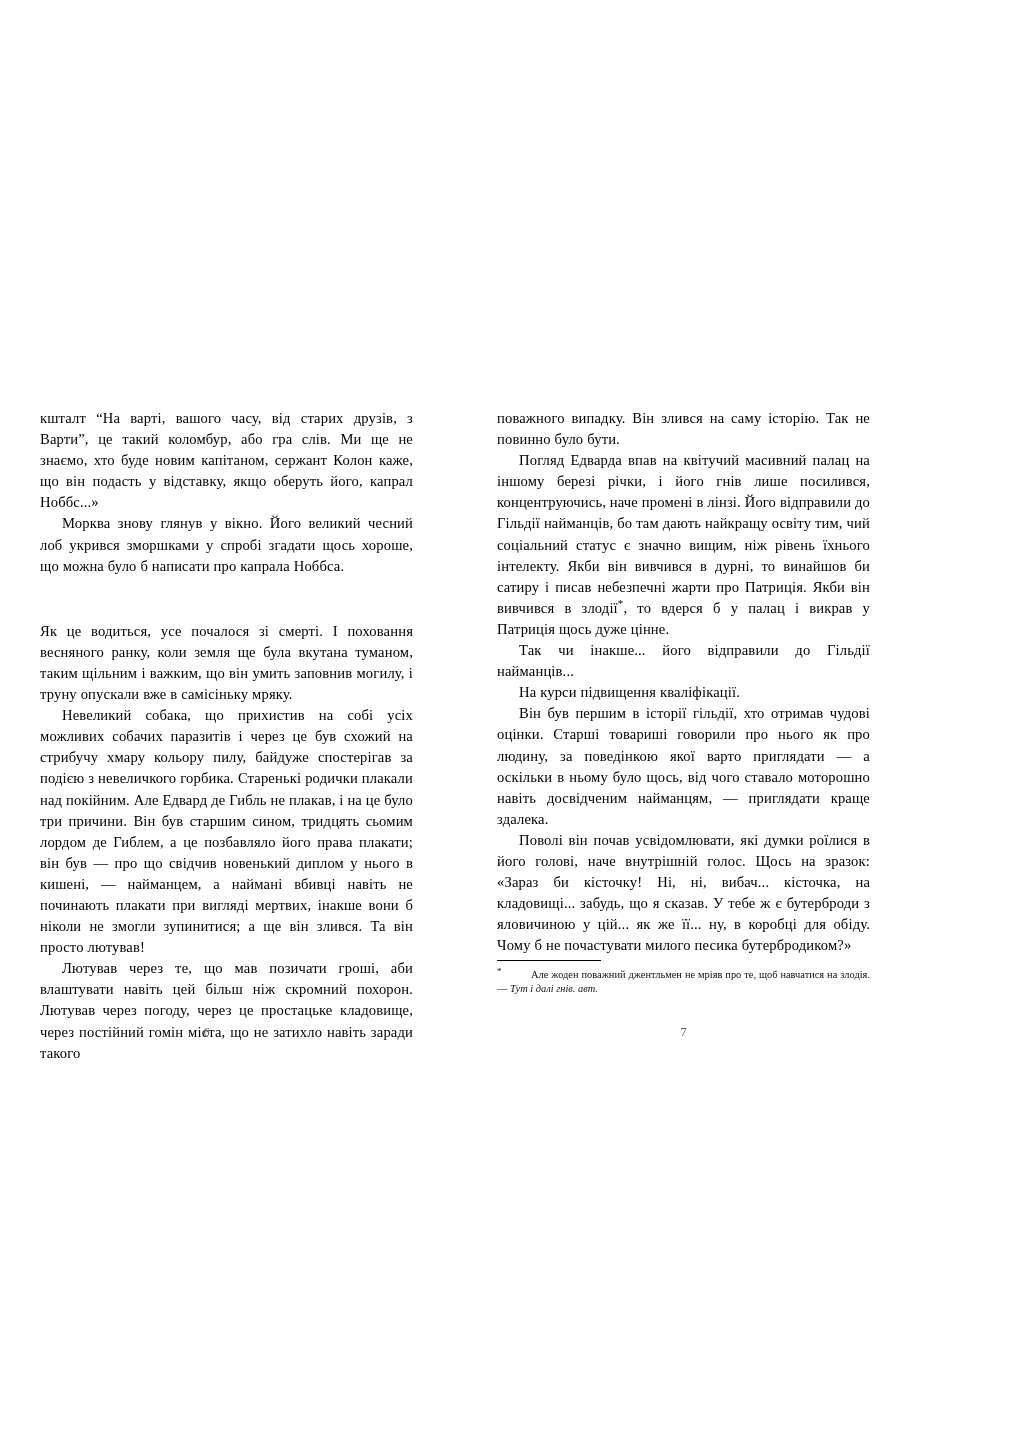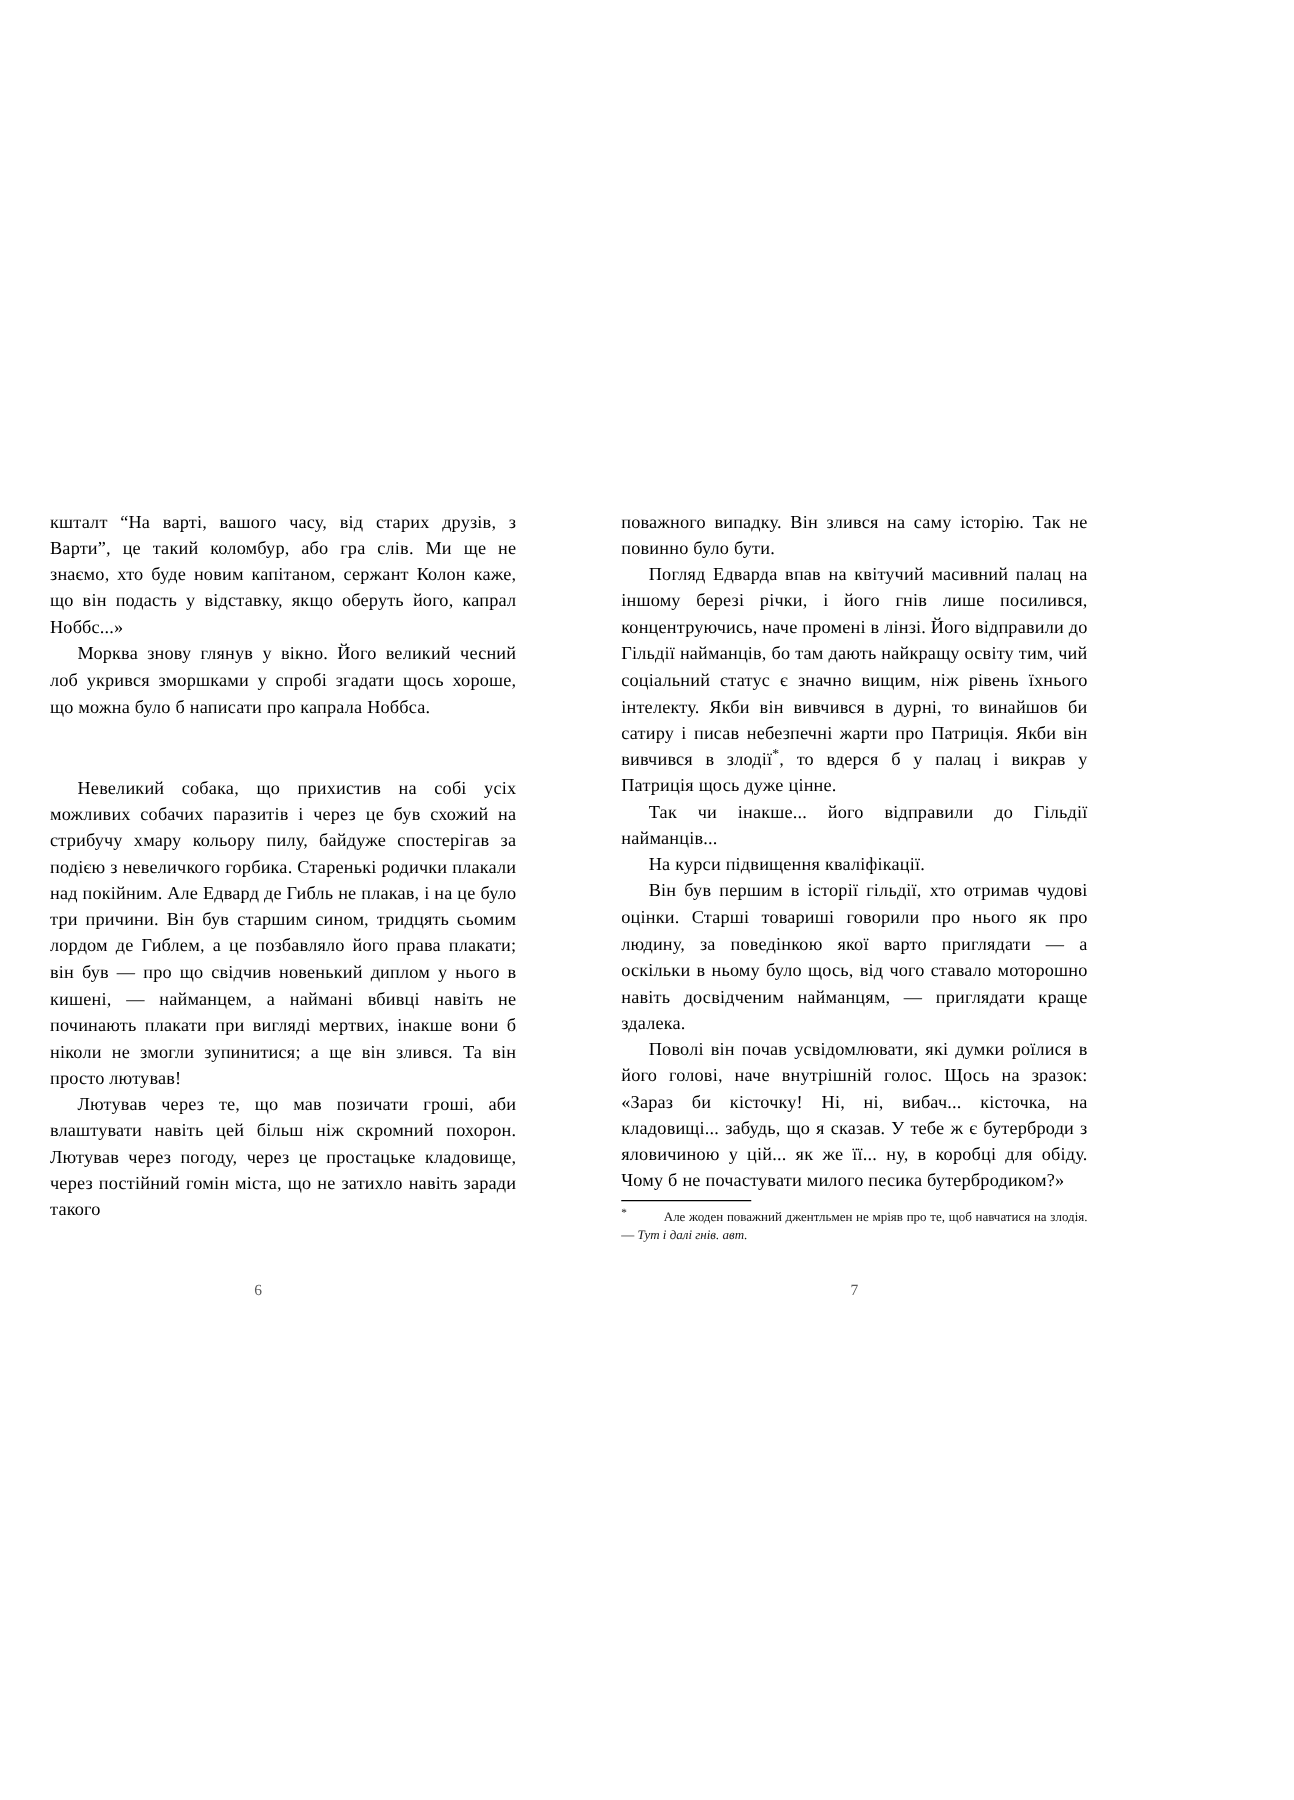--- a/index.html
+++ b/index.html
@@ -104,20 +104,21 @@
 
 <div class="spread">
 
   <div class="page page-left">
     <div class="textblock">
       <p class="noindent">кшталт “На варті, вашого часу, від старих друзів, з Варти”, це такий коломбур, або гра слів. Ми ще не знаємо, хто буде новим капітаном, сержант Колон каже, що він подасть у відставку, якщо оберуть його, капрал Ноббс...»</p>
       <p>Морква знову глянув у вікно. Його великий чесний лоб укрився зморшками у спробі згадати щось хороше, що можна було б написати про капрала Ноббса.</p>
 
       <div class="section-gap"></div>
 
+      <p class="noindent">Як це водиться, усе почалося зі смерті. І поховання весняного ранку, коли земля ще була вкутана туманом, таким щільним і важким, що він умить заповнив могилу, і труну опускали вже в самісіньку мряку.</p>
       <p>Невеликий собака, що прихистив на собі усіх можливих собачих паразитів і через це був схожий на стрибучу хмару кольору пилу, байдуже спостерігав за подією з невеличкого горбика. Старенькі родички плакали над покійним. Але Едвард де Гибль не плакав, і на це було три причини. Він був старшим сином, тридцять сьомим лордом де Гиблем, а це позбавляло його права плакати; він був — про що свідчив новенький диплом у нього в кишені, — найманцем, а наймані вбивці навіть не починають плакати при вигляді мертвих, інакше вони б ніколи не змогли зупинитися; а ще він злився. Та він просто лютував!</p>
       <p>Лютував через те, що мав позичати гроші, аби влаштувати навіть цей більш ніж скромний похорон. Лютував через погоду, через це простацьке кладовище, через постійний гомін міста, що не затихло навіть заради такого</p>
     </div>
   </div>
 
   <div class="page page-right">
     <div class="textblock" id="right-paragraphs">
         <p class="noindent"><span>поважного випадку. Він злився на саму історію. Так не повинно було бути.</span></p>
         <p><span>Погляд Едварда впав на квітучий масивний палац на іншому березі річки, і його гнів лише посилився, концентруючись, наче промені в лінзі. Його відправили до Гільдії найманців, бо там дають найкращу освіту тим, чий соціальний статус є значно вищим, ніж рівень їхнього інтелекту. Якби він вивчився в дурні, то винайшов би сатиру і писав небезпечні жарти про Патриція. Якби він вивчився в злодії</span><span class="fnmark">*</span><span>, то вдерся б у палац і викрав у Патриція щось дуже цінне.</span></p>
         <p><span>Так чи інакше... його відправили до Гільдії найманців...</span></p>

